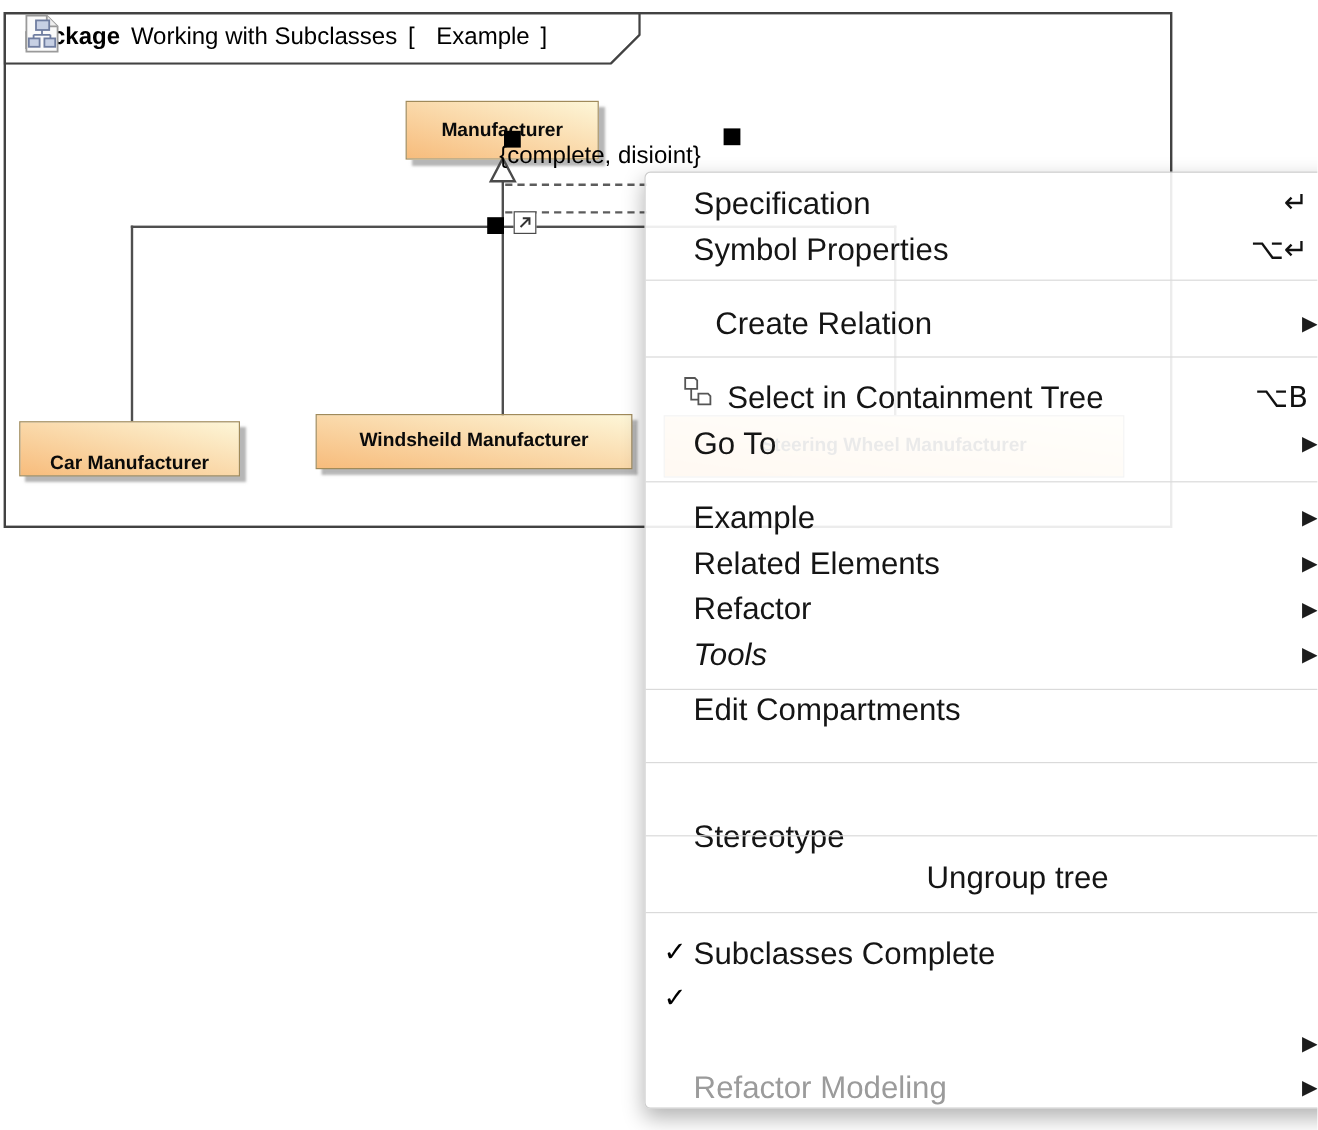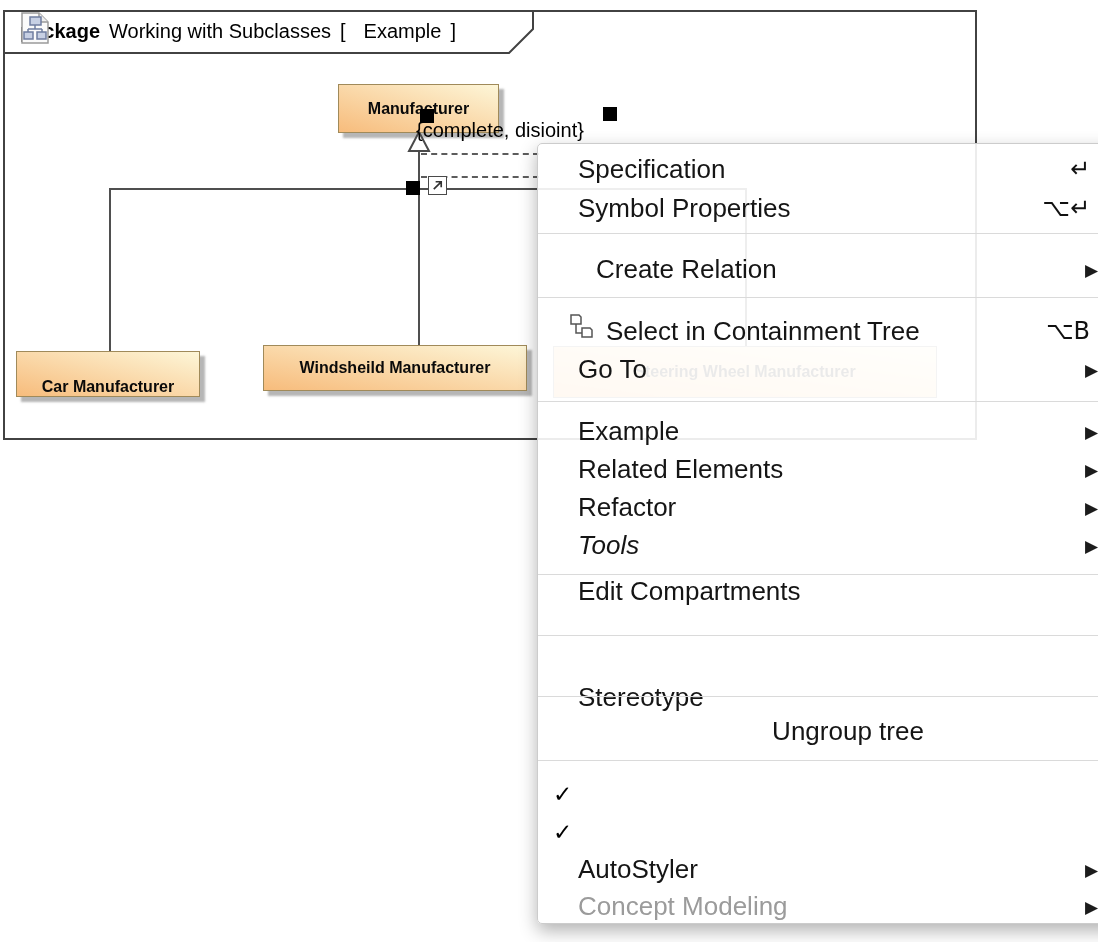--- a/index.html
+++ b/index.html
@@ -188,27 +188,27 @@
     <div class="menu-sep" style="top:552px;"></div>
 
     <div class="menu-row" style="top:568px;text-align:center;">
       <span class="mi-label">Ungroup tree</span>
     </div>
 
     <div class="menu-sep" style="top:616px;"></div>
 
     <div class="menu-row" style="top:631px;">
       <span class="mi-check">✓</span>
+      <span class="mi-label">Subclasses Complete</span>
     </div>
     <div class="menu-row" style="top:669px;">
       <span class="mi-check">✓</span>
     </div>
     <div class="menu-row" style="top:706px;">
-      <span class="mi-label">AutoStyler</span>
       <span class="mi-arrow">▶</span>
     </div>
     <div class="menu-row disabled" style="top:743px;">
-      <span class="mi-label">Concept Modeling</span>
+      <span class="mi-label">Refactor Modeling</span>
       <span class="mi-arrow">▶</span>
     </div>
 
   </div>
 </div>
 
 </body></html>

